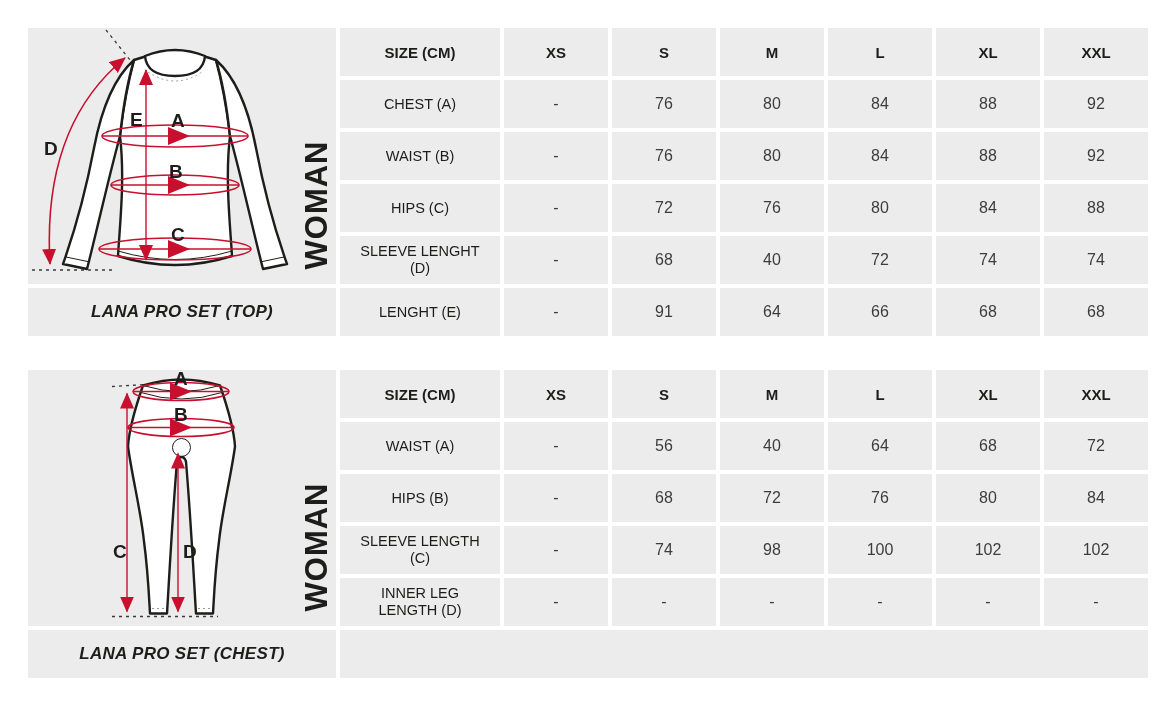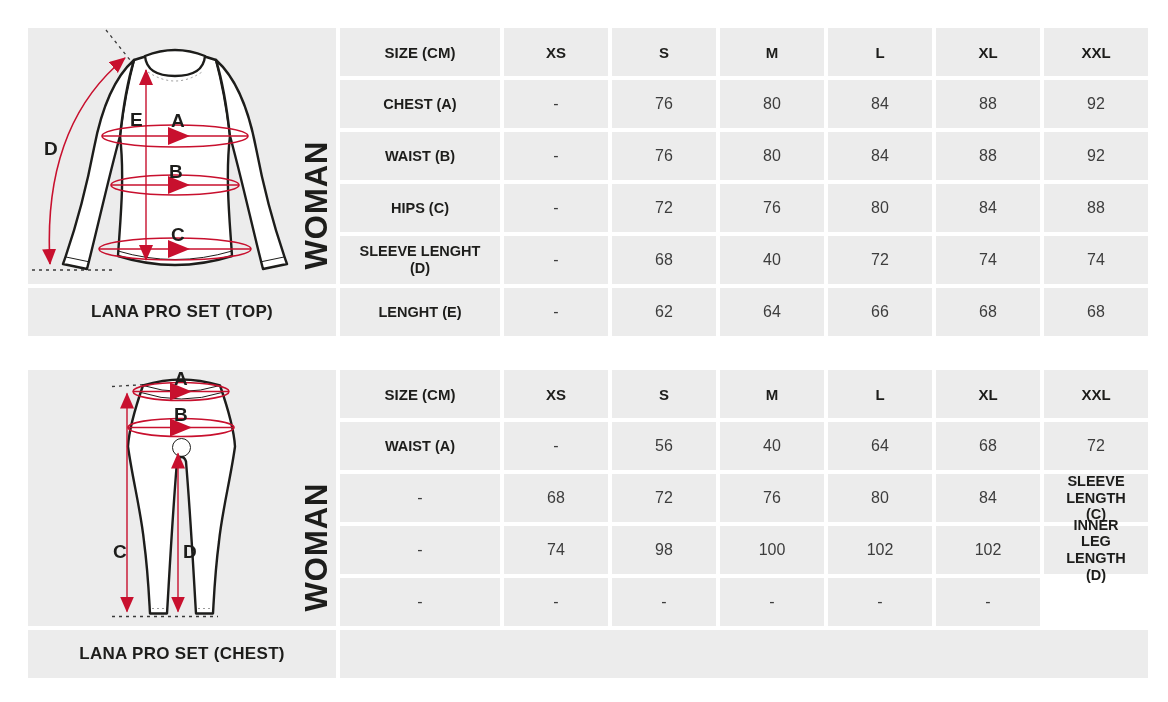--- a/index.html
+++ b/index.html
@@ -18,37 +18,37 @@
   .woman-label {
     position:absolute; right:4px; top:69%;
     transform:translateY(-50%) rotate(180deg);
     writing-mode:vertical-rl;
     font-weight:bold; font-size:31px; letter-spacing:1px; color:#1d1d1b;
     line-height:1;
   }
   .product-label-bar {
     height:48px; background:#ececec;
     display:flex; align-items:center; justify-content:center;
-    font-weight:bold; font-size:17px; letter-spacing:.3px; color:#1d1d1b;
+    font-weight:bold; font-size:17px; letter-spacing:.3px; color:#1d1d1b;font-style:italic;
   }
   .size-table {
     flex:1;
     display:grid;
     grid-template-columns:160px repeat(6,1fr);
     grid-auto-rows:48px;
     gap:4px;
     border-radius:6px;
   }
   .cell {
     background:#ececec;
     display:flex; align-items:center; justify-content:center;
     text-align:center;
   }
   .cell.head { font-weight:bold; font-size:15px; color:#1d1d1b; }
-  .cell.rowlabel { font-weight:bold; font-size:14.5px; color:#1d1d1b; line-height:1.15; padding:0 16px; }
+  .cell.rowlabel { font-weight:normal; font-size:14.5px; color:#1d1d1b; line-height:1.15; padding:0 16px; }
   .cell.val { font-size:16px; color:#3d3d3d; }
   .cell.footer-span { grid-column:1 / -1; }
   
   .garment { fill:#ffffff; stroke:#1d1d1b; stroke-width:2.4; stroke-linejoin:round; stroke-linecap:round; }
   .thin { fill:none; stroke:#1d1d1b; stroke-width:1; }
   .dotted { fill:none; stroke:#9a9a9a; stroke-width:1; stroke-dasharray:2 3; }
   .dash-k { fill:none; stroke:#3a3a3a; stroke-width:1.3; stroke-dasharray:3 4; }
   .red-l { fill:none; stroke:#c8102e; stroke-width:1.4; }
   .red-e { fill:none; stroke:#c8102e; stroke-width:1.6; }
   .red-f { fill:#c8102e; stroke:none; }
@@ -139,21 +139,21 @@
         <div class="cell val">88</div>
         <div class="cell rowlabel">SLEEVE LENGHT (D)</div>
         <div class="cell val">-</div>
         <div class="cell val">68</div>
         <div class="cell val">40</div>
         <div class="cell val">72</div>
         <div class="cell val">74</div>
         <div class="cell val">74</div>
         <div class="cell rowlabel">LENGHT (E)</div>
         <div class="cell val">-</div>
-        <div class="cell val">62</div>
+        <div class="cell val">91</div>
         <div class="cell val">64</div>
         <div class="cell val">66</div>
         <div class="cell val">68</div>
         <div class="cell val">68</div>
       </div>
   </section>
 
   <section class="chart-section">
     <div class="left-col">
       <div class="diagram-panel">
@@ -202,20 +202,21 @@
         <div class="cell head">L</div>
         <div class="cell head">XL</div>
         <div class="cell head">XXL</div>
         <div class="cell rowlabel">WAIST (A)</div>
         <div class="cell val">-</div>
         <div class="cell val">56</div>
         <div class="cell val">40</div>
         <div class="cell val">64</div>
         <div class="cell val">68</div>
         <div class="cell val">72</div>
+        <div class="cell rowlabel">HIPS (B)</div>
         <div class="cell val">-</div>
         <div class="cell val">68</div>
         <div class="cell val">72</div>
         <div class="cell val">76</div>
         <div class="cell val">80</div>
         <div class="cell val">84</div>
         <div class="cell rowlabel">SLEEVE LENGTH (C)</div>
         <div class="cell val">-</div>
         <div class="cell val">74</div>
         <div class="cell val">98</div>

